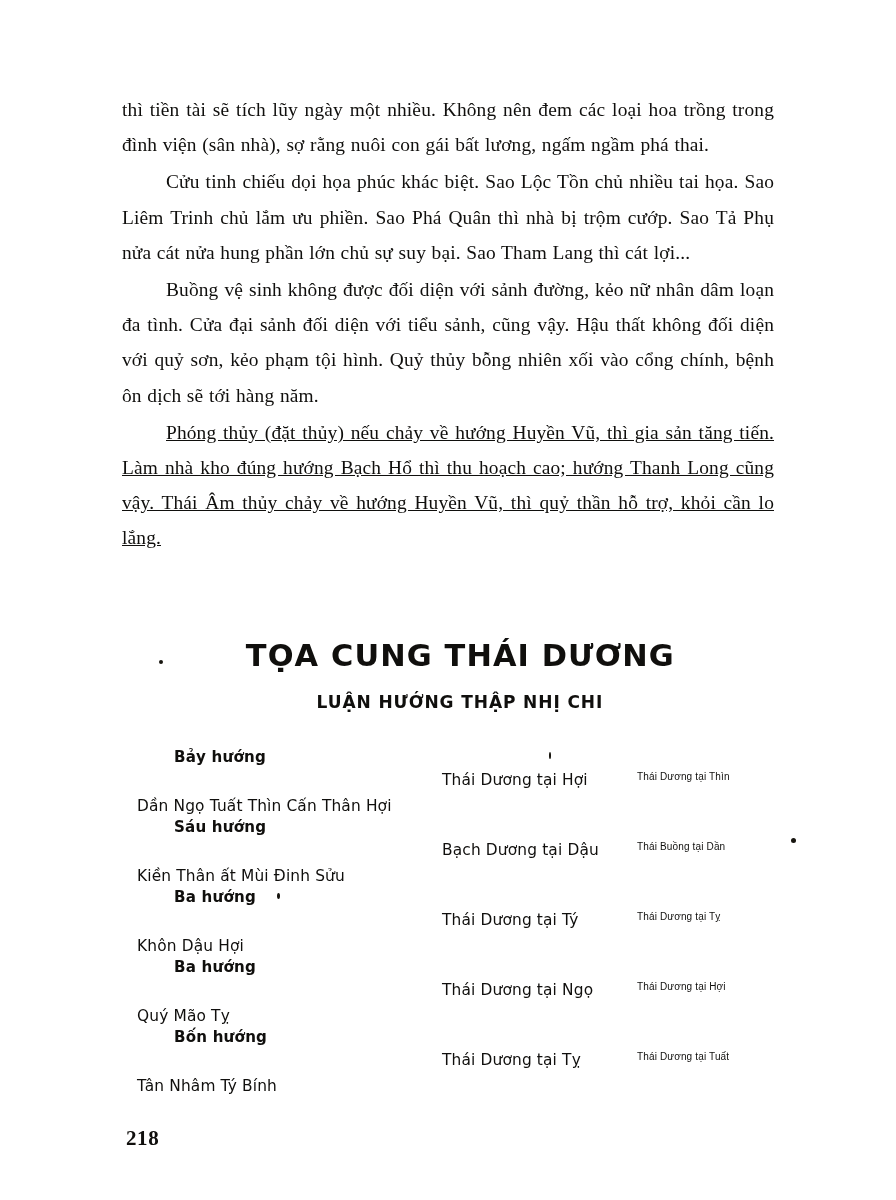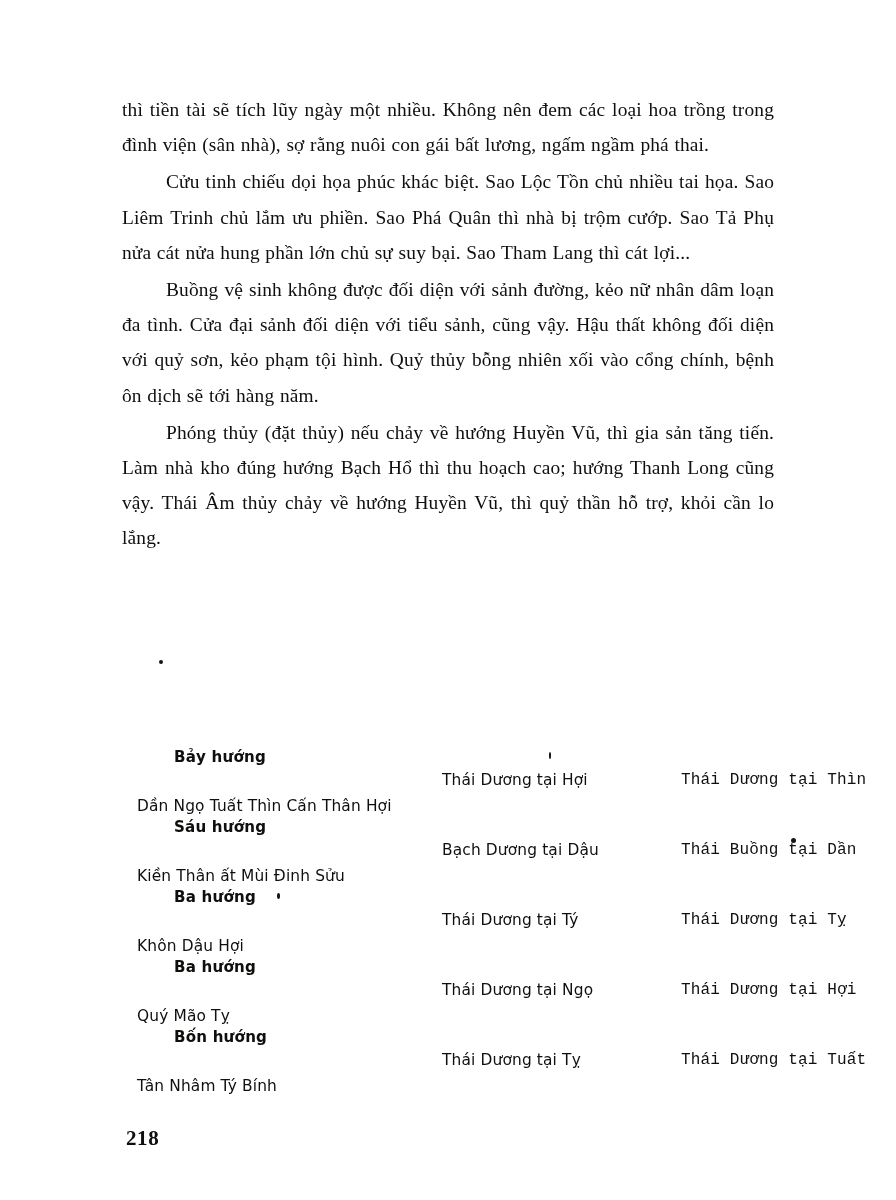--- a/index.html
+++ b/index.html
@@ -37,21 +37,21 @@
     font-size: 19.4px;
     line-height: 35.2px;
     text-align: justify;
     text-justify: inter-word;
     text-indent: 44px;
     margin: 0 0 2px 0;
     letter-spacing: 0.15px;
     word-spacing: 0.6px;
   }
   .para.first { text-indent: 0; }
-  .para.tight { margin-bottom: 5px; }
+  .para.tight { margin-bottom: 5px; text-decoration: underline; }
 
   
   .title-wrap {
     position: absolute;
     left: 0;
     top: 638px;
     width: 896px;
     text-align: center;
   }
   .main-title {
@@ -124,25 +124,24 @@
     top: 23px;
     font-family: "DejaVu Sans", "Liberation Sans", sans-serif;
     font-size: 15.4px;
     letter-spacing: 0.15px;
     white-space: nowrap;
   }
   .col3 {
     position: absolute;
     left: 625px;
     top: 23px;
-    font-family: Liberation Mono, monospace;
-    font-size: 16px;
-    letter-spacing: 0.15px;
-    white-space: nowrap;
-    margin-left: 44px;
+    font-family: Liberation Sans, sans-serif;
+    font-size: 10px;
+    letter-spacing: 0.15px;
+    white-space: nowrap;
   }
 
   
   .folio {
     position: absolute;
     left: 126px;
     top: 1126px;
     font-family: "Liberation Serif", "DejaVu Serif", serif;
     font-size: 21px;
     font-weight: bold;
@@ -156,20 +155,24 @@
 
   <div class="body-block">
     <p class="para first">thì tiền tài sẽ tích lũy ngày một nhiều. Không nên đem các loại hoa trồng trong đình viện (sân nhà), sợ rằng nuôi con gái bất lương, ngấm ngầm phá thai.</p>
     <p class="para">Cửu tinh chiếu dọi họa phúc khác biệt. Sao Lộc Tồn chủ nhiều tai họa. Sao Liêm Trinh chủ lắm ưu phiền. Sao Phá Quân thì nhà bị trộm cướp. Sao Tả Phụ nửa cát nửa hung phần lớn chủ sự suy bại. Sao Tham Lang thì cát lợi...</p>
     <p class="para">Buồng vệ sinh không được đối diện với sảnh đường, kẻo nữ nhân dâm loạn đa tình. Cửa đại sảnh đối diện với tiểu sảnh, cũng vậy. Hậu thất không đối diện với quỷ sơn, kẻo phạm tội hình. Quỷ thủy bỗng nhiên xối vào cổng chính, bệnh ôn dịch sẽ tới hàng năm.</p>
     <p class="para tight">Phóng thủy (đặt thủy) nếu chảy về hướng Huyền Vũ, thì gia sản tăng tiến. Làm nhà kho đúng hướng Bạch Hổ thì thu hoạch cao; hướng Thanh Long cũng vậy. Thái Âm thủy chảy về hướng Huyền Vũ, thì quỷ thần hỗ trợ, khỏi cần lo lắng.</p>
   </div>
 
   <div class="speck speck-title"></div>
 
+  <div class="title-wrap">
+    <h1 class="main-title">TỌA CUNG THÁI DƯƠNG</h1>
+    <h2 class="sub-title">LUẬN HƯỚNG THẬP NHỊ CHI</h2>
+  </div>
 
   <div class="table">
 
     <div class="trow">
       <div class="dir-head">Bảy hướng</div>
       <div class="dir-list">Dần Ngọ Tuất Thìn Cấn Thân Hợi</div>
       <div class="col2">Thái Dương tại Hợi</div>
       <div class="col3">Thái Dương tại Thìn</div>
     </div>
 

